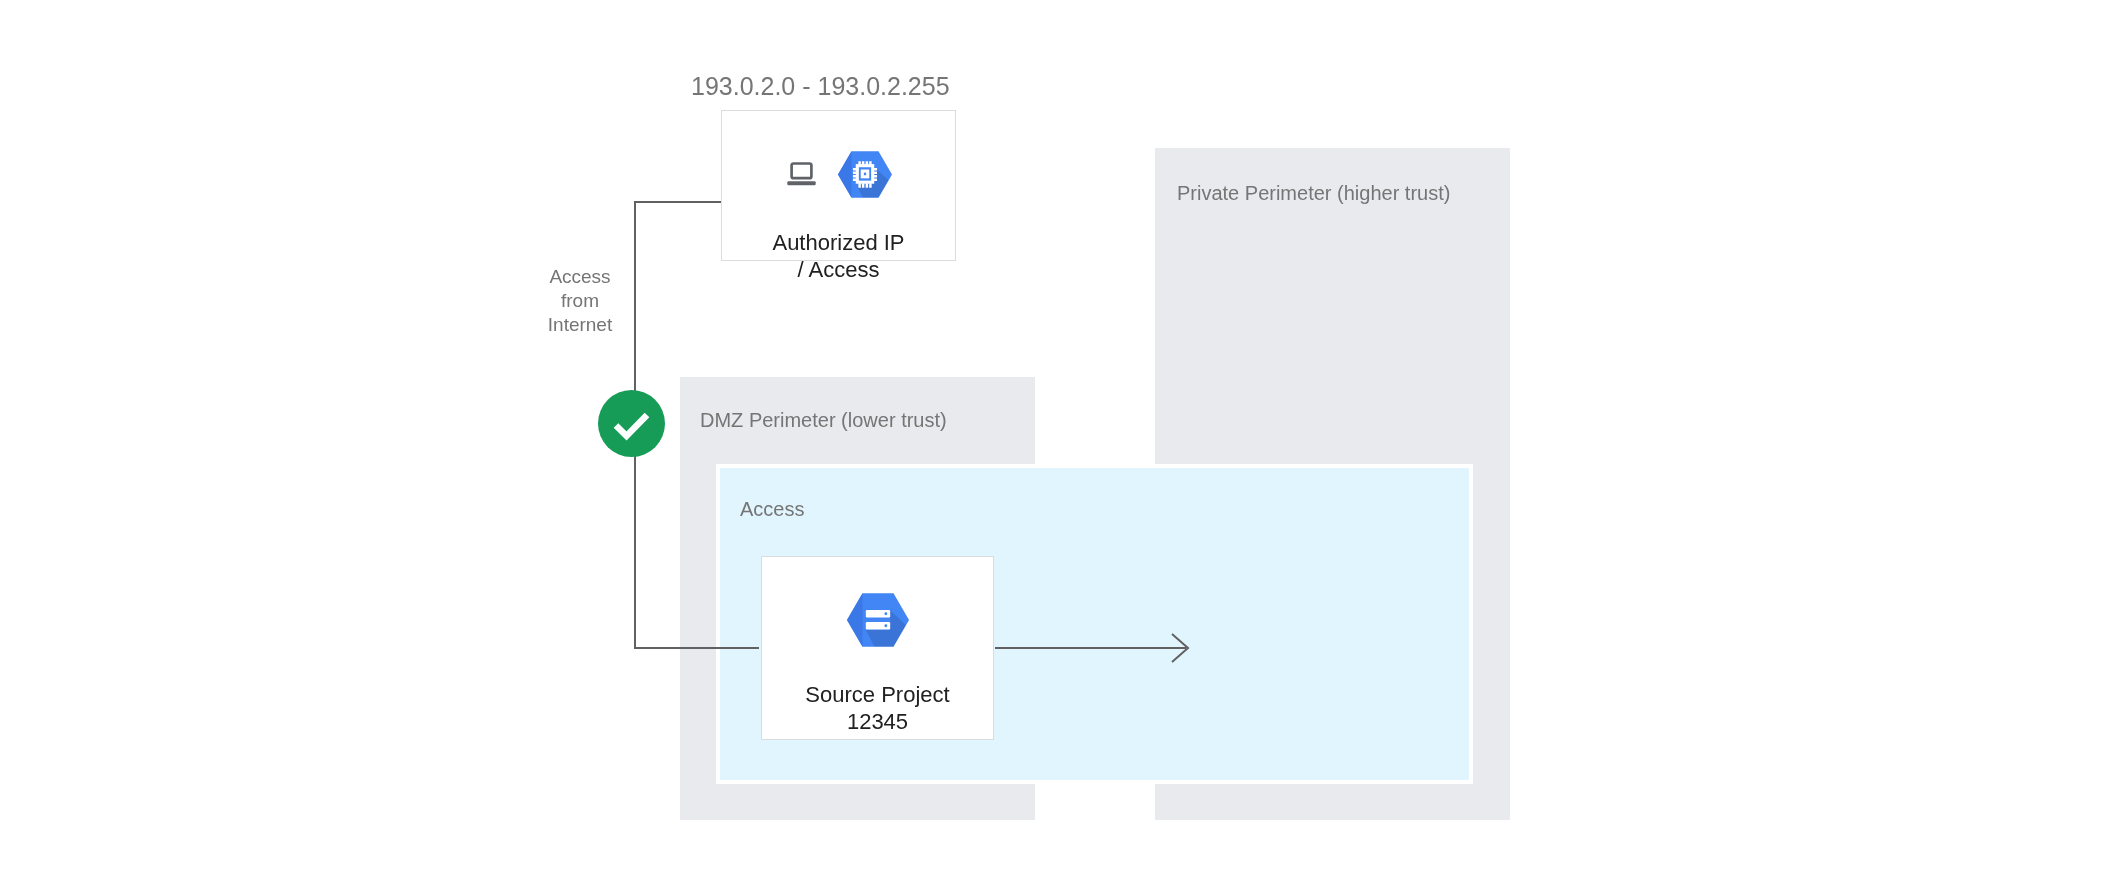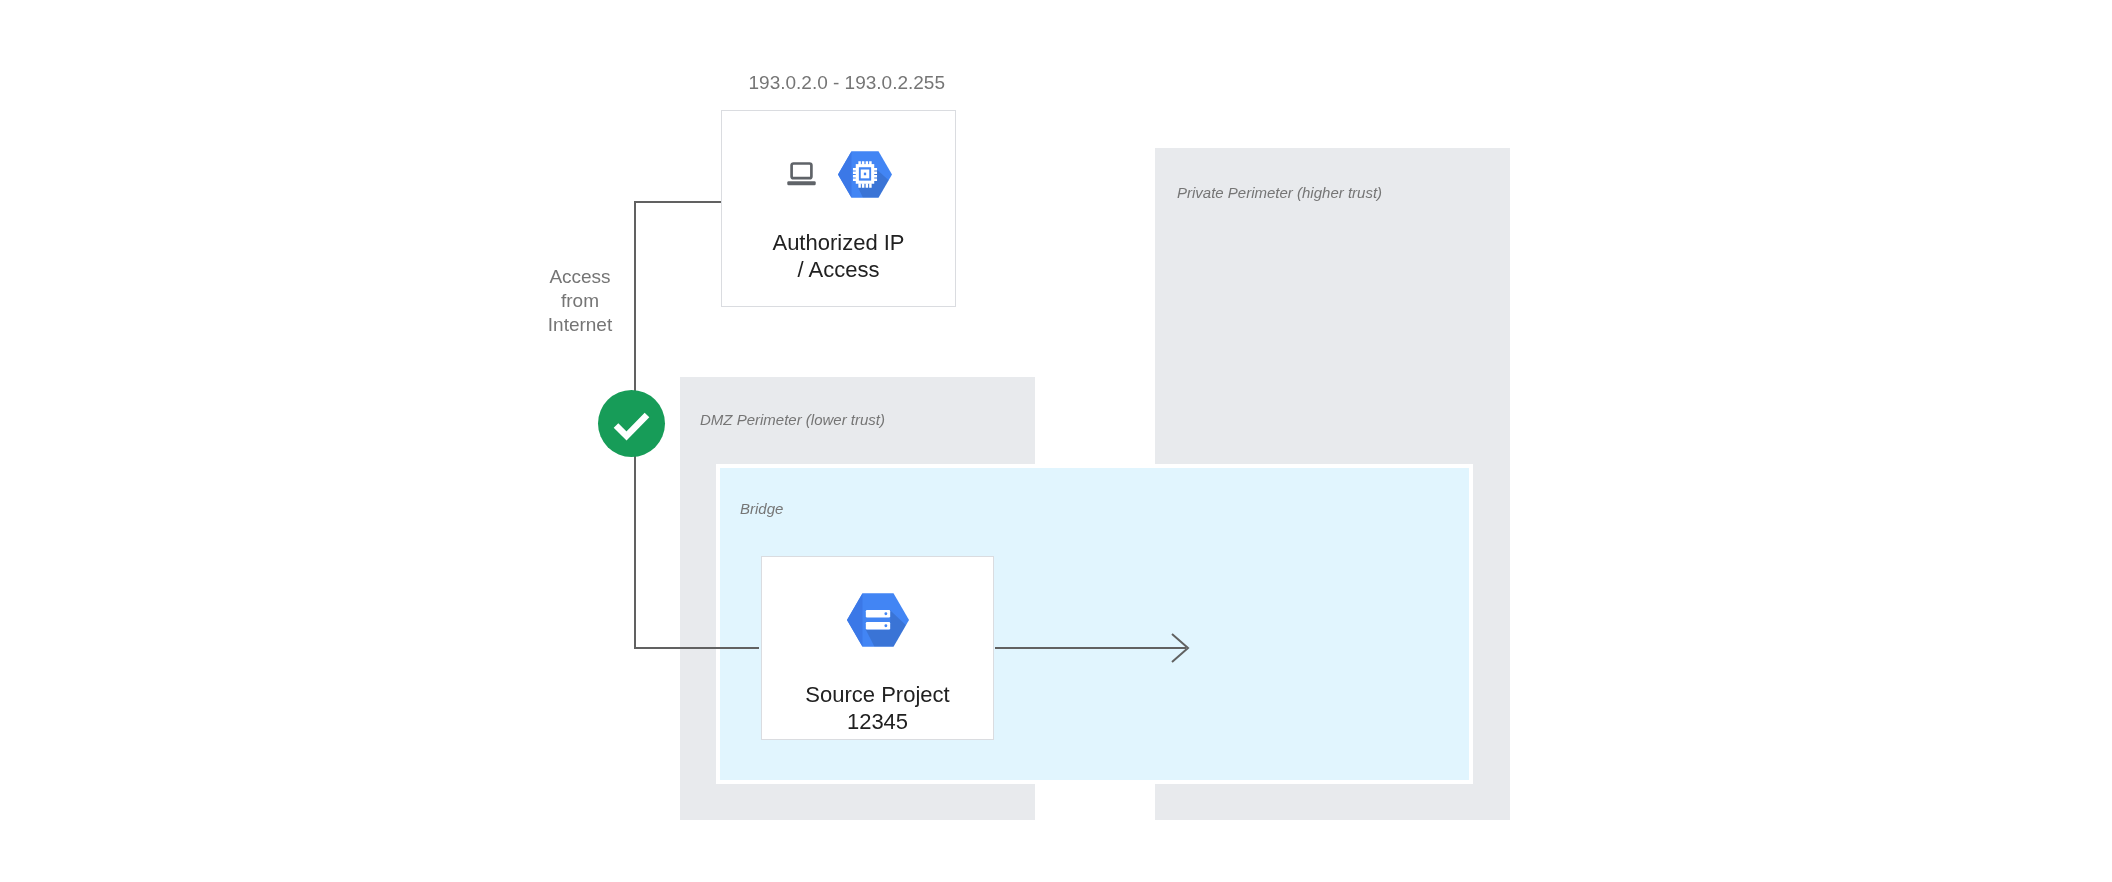--- a/index.html
+++ b/index.html
@@ -15,25 +15,24 @@
   
   .perimeter {
     position: absolute;
     background: var(--perimeter-bg, #e8eaed);
     z-index: 1;
   }
   .perimeter-dmz   { left: 680px;  top: 377px; width: 355px; height: 443px; }
   .perimeter-priv  { left: 1155px; top: 148px; width: 355px; height: 672px; }
   .perimeter-label, .bridge-label {
     position: absolute;
-    font-size: 15px;
+    font-size: 20px;
     line-height: 26px;
     color: var(--label-gray, #757575);
     white-space: nowrap;
-    font-style: italic;
   }
   .perimeter-dmz  .perimeter-label { left: 20px; top: 30px; text-align: center; }
   .perimeter-priv .perimeter-label { left: 22px; top: 32px; }
   
   .bridge {
     position: absolute;
     left: 716px; top: 464px; width: 757px; height: 320px;
     background: var(--bridge-bg, #e1f5fe);
     border: 4px solid var(--bridge-border, #ffffff);
     box-sizing: border-box;
@@ -44,21 +43,21 @@
   .connectors { position: absolute; left: 0; top: 0; z-index: 3; }
   .conn { stroke: var(--line-color, #616161); stroke-width: 2; fill: none; }
   
   .node {
     position: absolute;
     background: var(--node-bg, #ffffff);
     border: 1px solid var(--node-border, #dadce0);
     box-sizing: border-box;
     z-index: 4;
   }
-  .node-authorized { left: 721px;  top: 110px; width: 235px; height: 197px; }
+  .node-authorized { left: 721px;  top: 110px; width: 235px; height: 151px; }
   .node-source     { left: 761px;  top: 556px; width: 233px; height: 184px; }
   .node-sink       { left: 1195px; top: 556px; width: 235px; height: 184px; }
   .node-private    { left: 1195px; top: 237px; width: 235px; height: 185px; }
   .node-icon-row {
     position: absolute;
     left: 0; top: 40px; width: 100%;
     display: flex; justify-content: center; align-items: center; gap: 20px;
   }
   .node-hex-wrap {
     position: absolute;
@@ -70,23 +69,23 @@
     left: 0; top: 124px; width: 100%;
     text-align: center;
     font-size: 22px; line-height: 27px;
     color: var(--text-dark, #212121);
   }
   .node-authorized .node-label { top: 118px; }
   .node-label span { display: block; }
   
   .ip-label {
     position: absolute;
-    left: 710px; top: 72px; width: 235px;
+    left: 691px; top: 72px; width: 235px;
     text-align: right;
-    font-size: 19px;
+    font-size: 25px;
     color: var(--label-gray, #757575);
     z-index: 4;
     white-space: nowrap;
   }
   .access-label {
     position: absolute;
     left: 532px; top: 265px; width: 96px;
     text-align: center;
     font-size: 19px; line-height: 24px;
     color: var(--label-gray, #757575);
@@ -126,21 +125,21 @@
   </svg>
 
   <div class="perimeter perimeter-dmz">
     <div class="perimeter-label">DMZ Perimeter (lower trust)</div>
   </div>
   <div class="perimeter perimeter-priv">
     <div class="perimeter-label">Private Perimeter (higher trust)</div>
   </div>
 
   <div class="bridge">
-    <div class="bridge-label">Bridge</div>
+    <div class="bridge-label">Access</div>
   </div>
 
   <svg class="connectors" width="2112" height="882">
     <path class="conn" d="M721 202 H635 V648 H759"></path>
     <path class="conn" d="M995 648 H1186"></path>
     <path class="conn" d="M1172 634 L1188 648 L1172 662"></path>
   </svg>
 
   <div class="ip-label">193.0.2.0 - 193.0.2.255</div>
 

